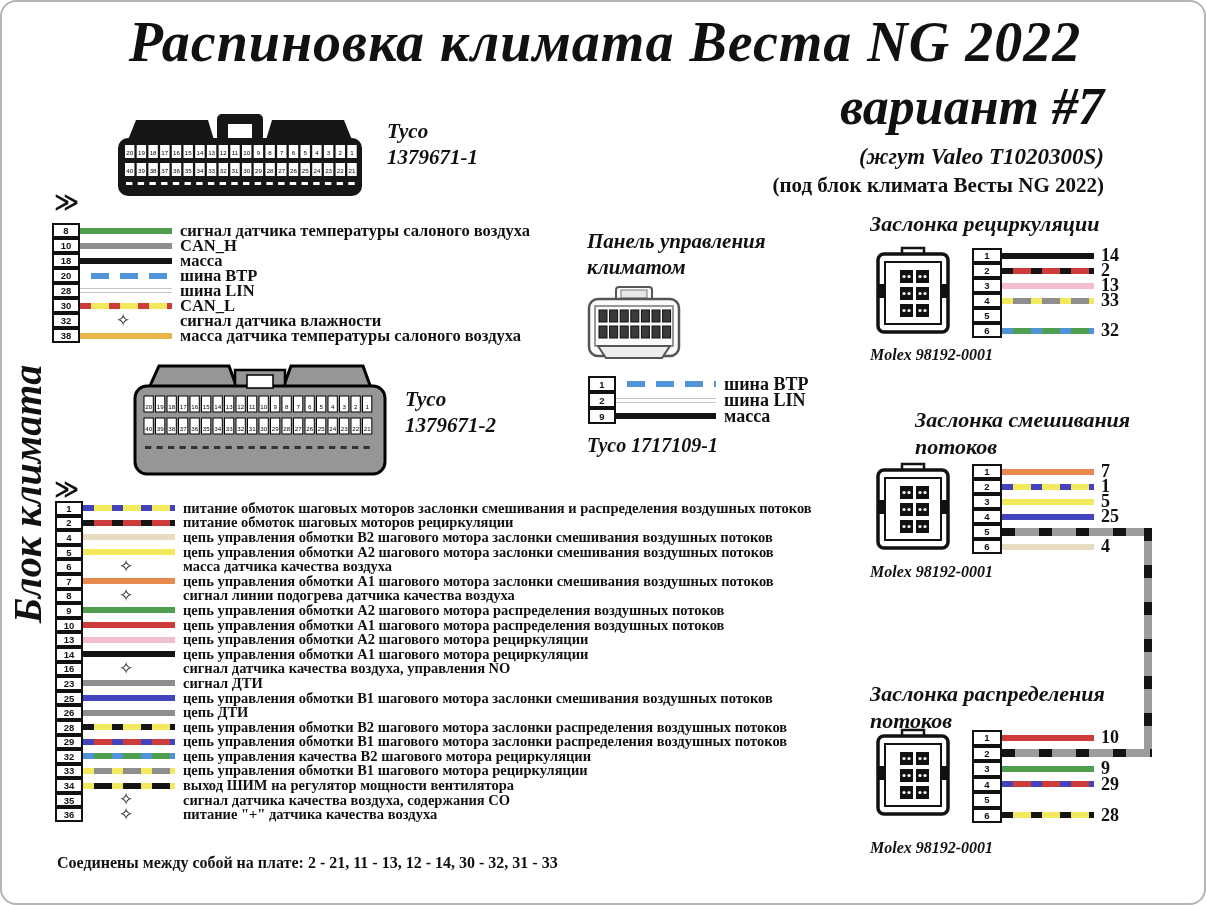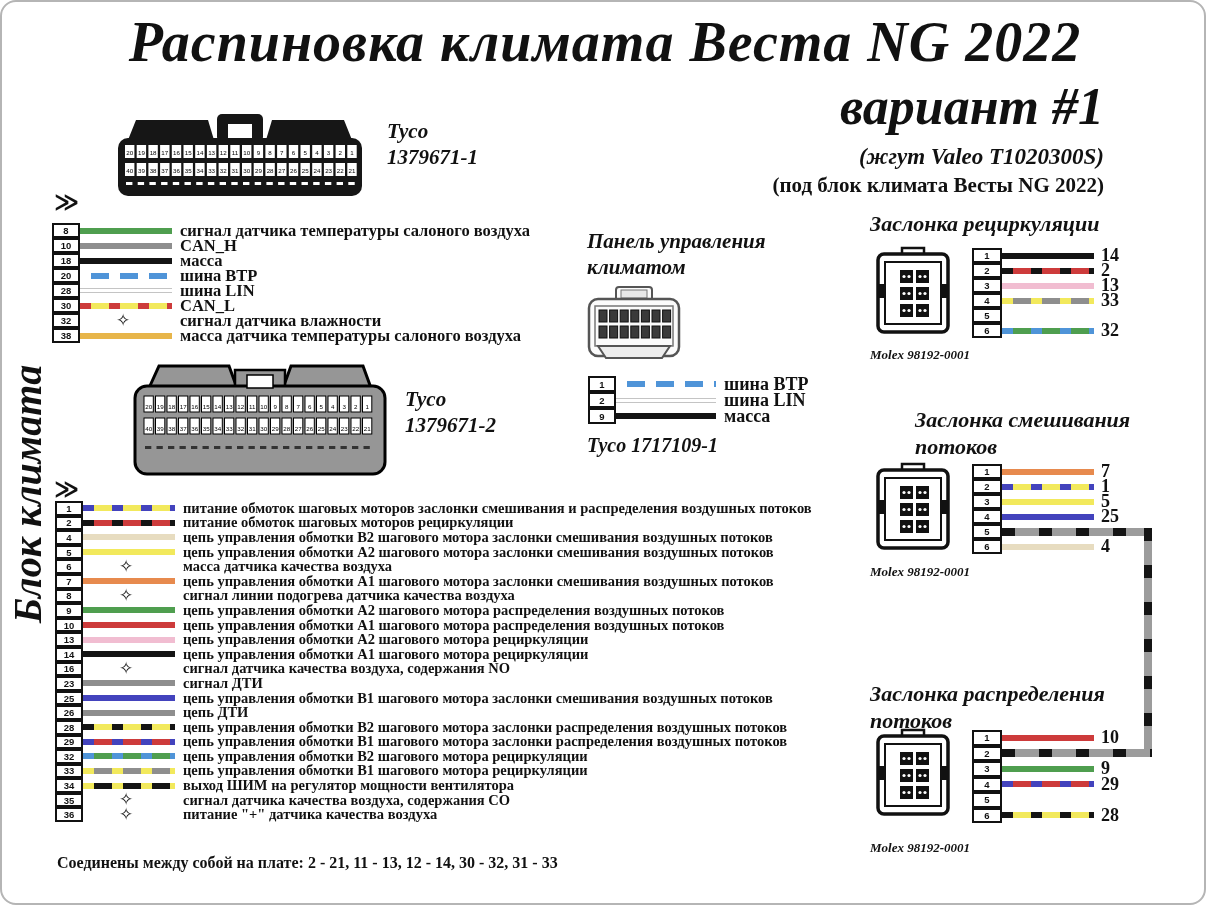--- a/index.html
+++ b/index.html
@@ -35,21 +35,21 @@
     font:bold 16px/1.2 "Liberation Serif", serif;
   }
   .arrow{ position:absolute; font:bold 24px/1 "DejaVu Sans", sans-serif; }
   .arrow1{ left:52px; top:188px; }
   .arrow2{ left:52px; top:475px; }
 
   .part-label{ position:absolute; font:bold italic 21px/26px "Liberation Serif", serif; }
   .conn1-label{ left:385px; top:116px; }
   .conn2-label{ left:403px; top:384px; }
   .mid-part-label{ left:585px; top:430px; font-size:20px; }
-  .molex-label{ font-size:13px; }
+  .molex-label{ font-size:16px; }
 
   .section-title{
     position:absolute; font:bold italic 22px/27px "Liberation Serif", serif; width:290px;
   }
   .mid-title{ position:absolute; left:585px; top:226px; width:220px;
     font:bold italic 21px/26px "Liberation Serif", serif; }
 
   svg.conn{ position:absolute; }
   #conn1-svg{ left:112px; top:110px; }
   #conn2-svg{ left:127px; top:356px; }
@@ -101,21 +101,21 @@
   #bus-h1{ left:1000px; top:526px; width:150px; }
   #bus-v1{ left:1142px; top:526px; height:229px; }
   #bus-h2{ left:1000px; top:747px; width:150px; }
 </style>
 </head>
 <body>
 
 <div class="page">
 
   <div class="title">Распиновка климата Веста NG 2022</div>
-  <div class="variant">вариант #1</div>
+  <div class="variant">вариант #7</div>
   <div class="harness">(жгут Valeo T1020300S)</div>
   <div class="target">(под блок климата Весты NG 2022)</div>
   <div class="side-label">Блок климата</div>
 
   <svg id="conn1-svg" class="conn" width="252" height="86" viewBox="0 0 252 86">
     <path d="M14 28 L22 8 H94 L100 28 Z" fill="#161616"></path>
     <path d="M152 28 L158 8 H230 L238 28 Z" fill="#161616"></path>
     <rect x="103" y="2" width="46" height="28" rx="5" fill="#161616"></rect>
     <rect x="4" y="26" width="244" height="58" rx="10" fill="#161616"></rect>
     <rect x="114" y="12" width="24" height="14" fill="#ffffff"></rect>
@@ -478,21 +478,21 @@
         <div class="wire-zone">
           <div class="wire" style="background: rgb(20, 20, 20);"></div>
         </div>
         <div class="pin-label">цепь управления обмотки А1 шагового мотора рециркуляции</div>
       </div>
       <div class="pin-row">
         <div class="pin-box">16</div>
         <div class="wire-zone">
           <span class="star">✧</span>
         </div>
-        <div class="pin-label">сигнал датчика качества воздуха, содержания  NO</div>
+        <div class="pin-label">сигнал датчика качества воздуха, управления  NO</div>
       </div>
       <div class="pin-row">
         <div class="pin-box">23</div>
         <div class="wire-zone">
           <div class="wire" style="background: rgb(142, 142, 142);"></div>
         </div>
         <div class="pin-label">сигнал ДТИ</div>
       </div>
       <div class="pin-row">
         <div class="pin-box">25</div>
@@ -520,21 +520,21 @@
         <div class="wire-zone">
           <div class="wire" style="background: repeating-linear-gradient(90deg, rgb(67, 67, 189) 0px, rgb(67, 67, 189) 11px, transparent 11px, transparent 29px), rgb(205, 59, 59);"></div>
         </div>
         <div class="pin-label">цепь управления обмотки В1 шагового мотора заслонки распределения воздушных потоков</div>
       </div>
       <div class="pin-row">
         <div class="pin-box">32</div>
         <div class="wire-zone">
           <div class="wire" style="background: repeating-linear-gradient(90deg, rgb(79, 148, 216) 0px, rgb(79, 148, 216) 11px, transparent 11px, transparent 29px), rgb(79, 158, 79);"></div>
         </div>
-        <div class="pin-label">цепь управления обмотки В2 шагового мотора рециркуляции</div>
+        <div class="pin-label">цепь управления качества В2 шагового мотора рециркуляции</div>
       </div>
       <div class="pin-row">
         <div class="pin-box">33</div>
         <div class="wire-zone">
           <div class="wire" style="background: repeating-linear-gradient(90deg, rgb(242, 233, 92) 0px, rgb(242, 233, 92) 11px, transparent 11px, transparent 29px), rgb(142, 142, 142);"></div>
         </div>
         <div class="pin-label">цепь управления обмотки В1 шагового мотора рециркуляции</div>
       </div>
       <div class="pin-row">
         <div class="pin-box">34</div>

